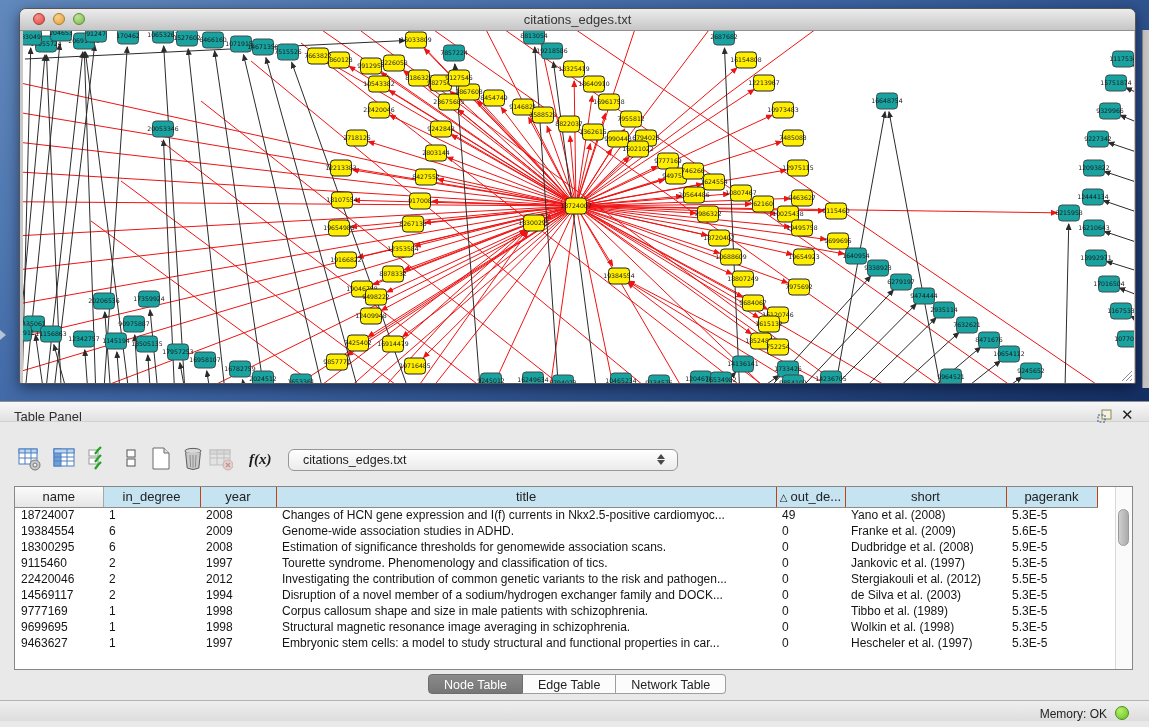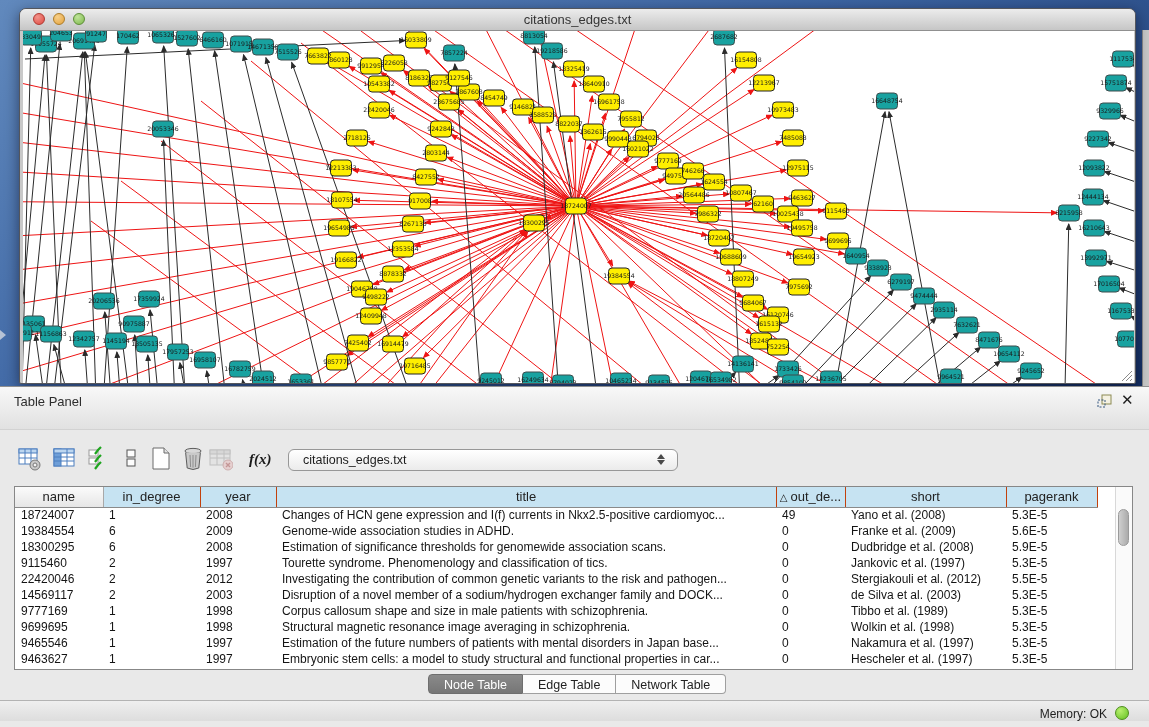--- a/index.html
+++ b/index.html
@@ -21,21 +21,21 @@
   .lights{position:absolute;left:13px;top:4px;display:flex;gap:8px;}
   .light{width:12px;height:12px;border-radius:50%;box-sizing:border-box;}
   .light.red{background:radial-gradient(circle at 35% 30%,#f2948c,#df4a41);border:1px solid #b03a33;}
   .light.yellow{background:radial-gradient(circle at 35% 30%,#f7d08a,#e3a23c);border:1px solid #ad7d2a;}
   .light.green{background:radial-gradient(circle at 35% 30%,#c0e49a,#7db84c);border:1px solid #5e8f38;}
   .canvas{position:absolute;left:3px;top:22px;width:1111px;height:352px;background:#ffffff;overflow:hidden;}
   .canvas svg{display:block;}
   .grip{position:absolute;right:1px;bottom:1px;}
 
   
-  .panel-header{position:absolute;left:0;top:386px;width:1149px;height:44px;
+  .panel-header{position:absolute;left:0;top:401px;width:1149px;height:21px;
                 background:linear-gradient(#f8f8f8,#e1e1e1);border-top:1px solid #8f8f8f;border-bottom:1px solid #d2d2d2;box-sizing:border-box;text-align:right;}
   .panel-title{position:absolute;left:14px;top:7px;font-size:13px;color:#2e2e2e;}
   .float-icon{position:absolute;left:1096px;top:6px;}
   .close-icon{position:absolute;left:1121px;top:4px;font-size:15px;font-weight:bold;color:#1c1c1c;cursor:default;}
 
   .toolbar{position:absolute;left:0;top:432px;width:1149px;height:54px;}
   .tb-icon{position:absolute;top:14px;width:24px;height:26px;}
   .fx{font-family:"Liberation Serif","DejaVu Serif",serif;font-style:italic;font-weight:bold;font-size:15px;color:#1a1a1a;line-height:26px;}
   .dropdown{position:absolute;left:288px;top:17px;width:390px;height:22px;box-sizing:border-box;
             border:1px solid #979797;border-radius:6px;background:linear-gradient(#ffffff,#ebebeb);
@@ -694,21 +694,21 @@
             <td>2</td>
             <td>2012</td>
             <td>Investigating the contribution of common genetic variants to the risk and pathogen...</td>
             <td>0</td>
             <td>Stergiakouli et al. (2012)</td>
             <td>5.5E-5</td>
           </tr>
           <tr>
             <td>14569117</td>
             <td>2</td>
-            <td>2003</td>
+            <td>1994</td>
             <td>Disruption of a novel member of a sodium/hydrogen exchanger family and DOCK...</td>
             <td>0</td>
             <td>de Silva et al. (2003)</td>
             <td>5.3E-5</td>
           </tr>
           <tr>
             <td>9777169</td>
             <td>1</td>
             <td>1998</td>
             <td>Corpus callosum shape and size in male patients with schizophrenia.</td>
@@ -719,29 +719,20 @@
           <tr>
             <td>9699695</td>
             <td>1</td>
             <td>1998</td>
             <td>Structural magnetic resonance image averaging in schizophrenia.</td>
             <td>0</td>
             <td>Wolkin et al. (1998)</td>
             <td>5.3E-5</td>
           </tr>
           <tr>
-            <td>9465546</td>
-            <td>1</td>
-            <td>1997</td>
-            <td>Estimation of the future numbers of patients with mental disorders in Japan base...</td>
-            <td>0</td>
-            <td>Nakamura et al. (1997)</td>
-            <td>5.3E-5</td>
-          </tr>
-          <tr>
             <td>9463627</td>
             <td>1</td>
             <td>1997</td>
             <td>Embryonic stem cells: a model to study structural and functional properties in car...</td>
             <td>0</td>
             <td>Hescheler et al. (1997)</td>
             <td>5.3E-5</td>
           </tr>
         </tbody>
     </table>

